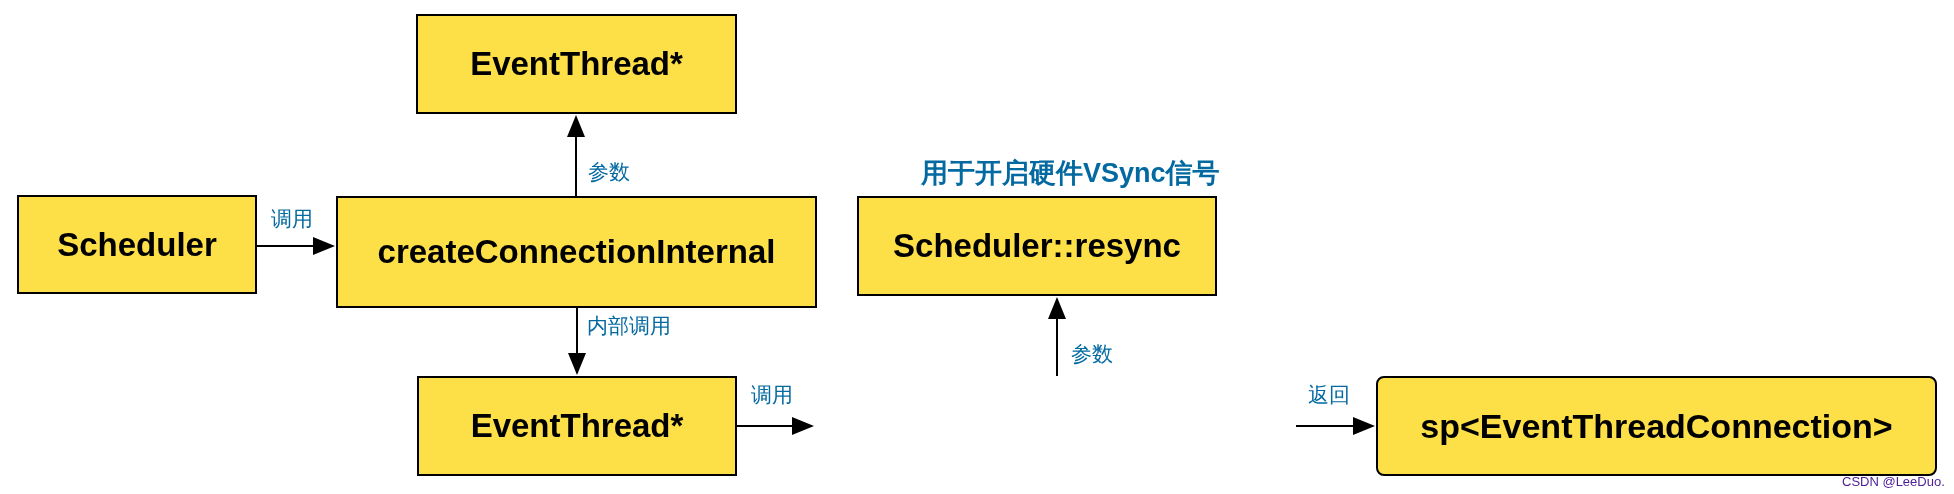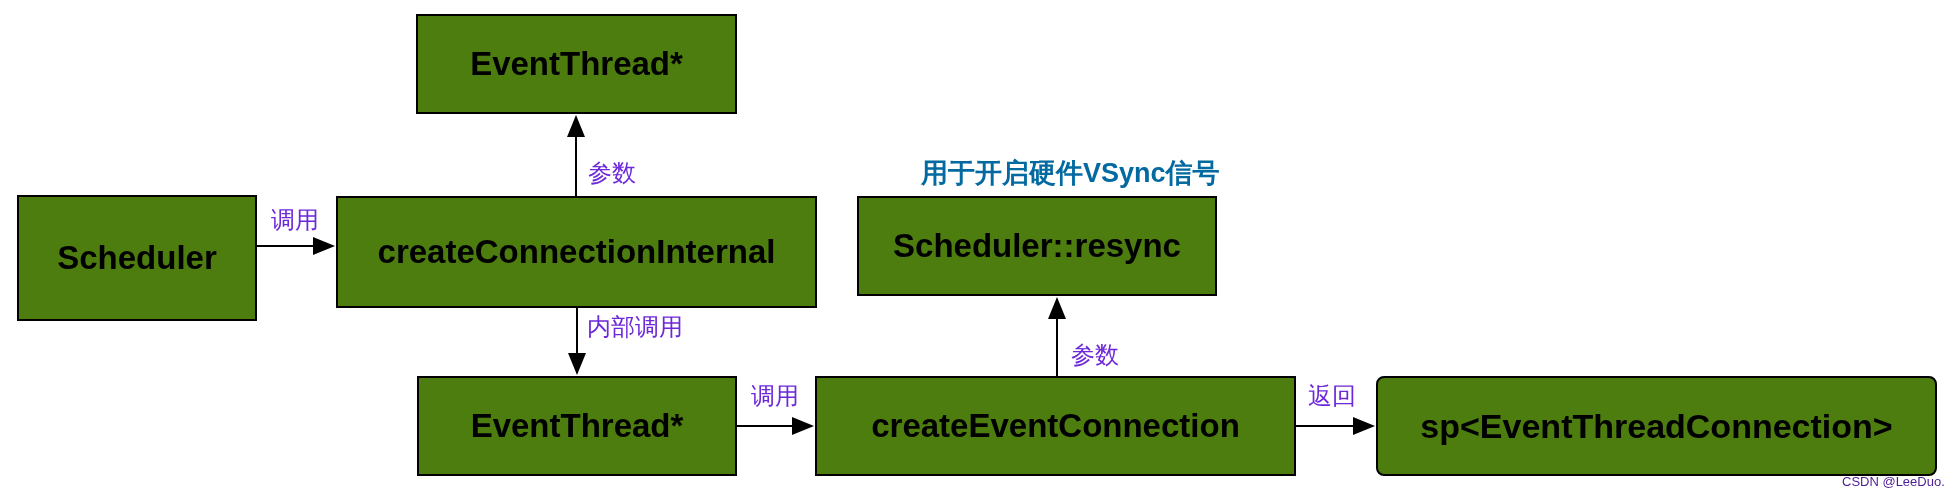--- a/index.html
+++ b/index.html
@@ -14,54 +14,54 @@
   #connectors {
     position: absolute;
     left: 0; top: 0;
     width: 1954px;
     height: 494px;
   }
   .node {
     position: absolute;
     box-sizing: border-box;
     border: 2px solid #000000;
-    background: #4d7c0f;
+    background: #fde047;
     display: flex;
     align-items: center;
     justify-content: center;
     font-weight: bold;
     font-size: 33px;
     color: #000000;
     white-space: nowrap;
   }
   .edge-label {
     position: absolute;
-    font-size: 24px;
-    color: #6d28d9;
+    font-size: 21px;
+    color: #0369a1;
     white-space: nowrap;
     line-height: 1;
   }
   .annotation {
     position: absolute;
     font-size: 27px;
     font-weight: bold;
     color: #0369a1;
     white-space: nowrap;
     line-height: 1;
   }
   .watermark {
     position: absolute;
     font-size: 13px;
     color: #4c1d95;
     white-space: nowrap;
     line-height: 1;
   }
   
   #n-event-thread-top      { left: 416px;  top: 14px;  width: 321px; height: 100px; }
-  #n-scheduler             { left: 17px;   top: 195px; width: 240px; height: 126px; }
+  #n-scheduler             { left: 17px;   top: 195px; width: 240px; height: 99px; }
   #n-create-conn-internal  { left: 336px;  top: 196px; width: 481px; height: 112px; }
   #n-scheduler-resync      { left: 857px;  top: 196px; width: 360px; height: 100px; }
   #n-event-thread-bottom   { left: 417px;  top: 376px; width: 320px; height: 100px; }
   #n-create-event-conn     { left: 815px;  top: 376px; width: 481px; height: 100px; }
   #n-sp-etc                { left: 1376px; top: 376px; width: 561px; height: 100px; font-size: 34px; border-radius: 8px; }
   
   #e-call-1     { left: 271px;  top: 208px; }
   #e-param-1    { left: 588px;  top: 161px; }
   #e-internal   { left: 587px;  top: 315px; }
   #e-call-2     { left: 751px;  top: 384px; }
@@ -108,23 +108,20 @@
   </div>
 
   <div class="node" id="n-scheduler-resync">
     <span>Scheduler::resync</span>
   </div>
 
   <div class="node" id="n-event-thread-bottom">
     <span>EventThread*</span>
   </div>
 
-  <div class="node" id="n-create-event-conn">
-    <span>createEventConnection</span>
-  </div>
 
   <div class="node" id="n-sp-etc">
     <span>sp&lt;EventThreadConnection&gt;</span>
   </div>
 
   <span class="edge-label" id="e-call-1">调用</span>
   <span class="edge-label" id="e-param-1">参数</span>
   <span class="edge-label" id="e-internal">内部调用</span>
   <span class="edge-label" id="e-call-2">调用</span>
   <span class="edge-label" id="e-param-2">参数</span>

